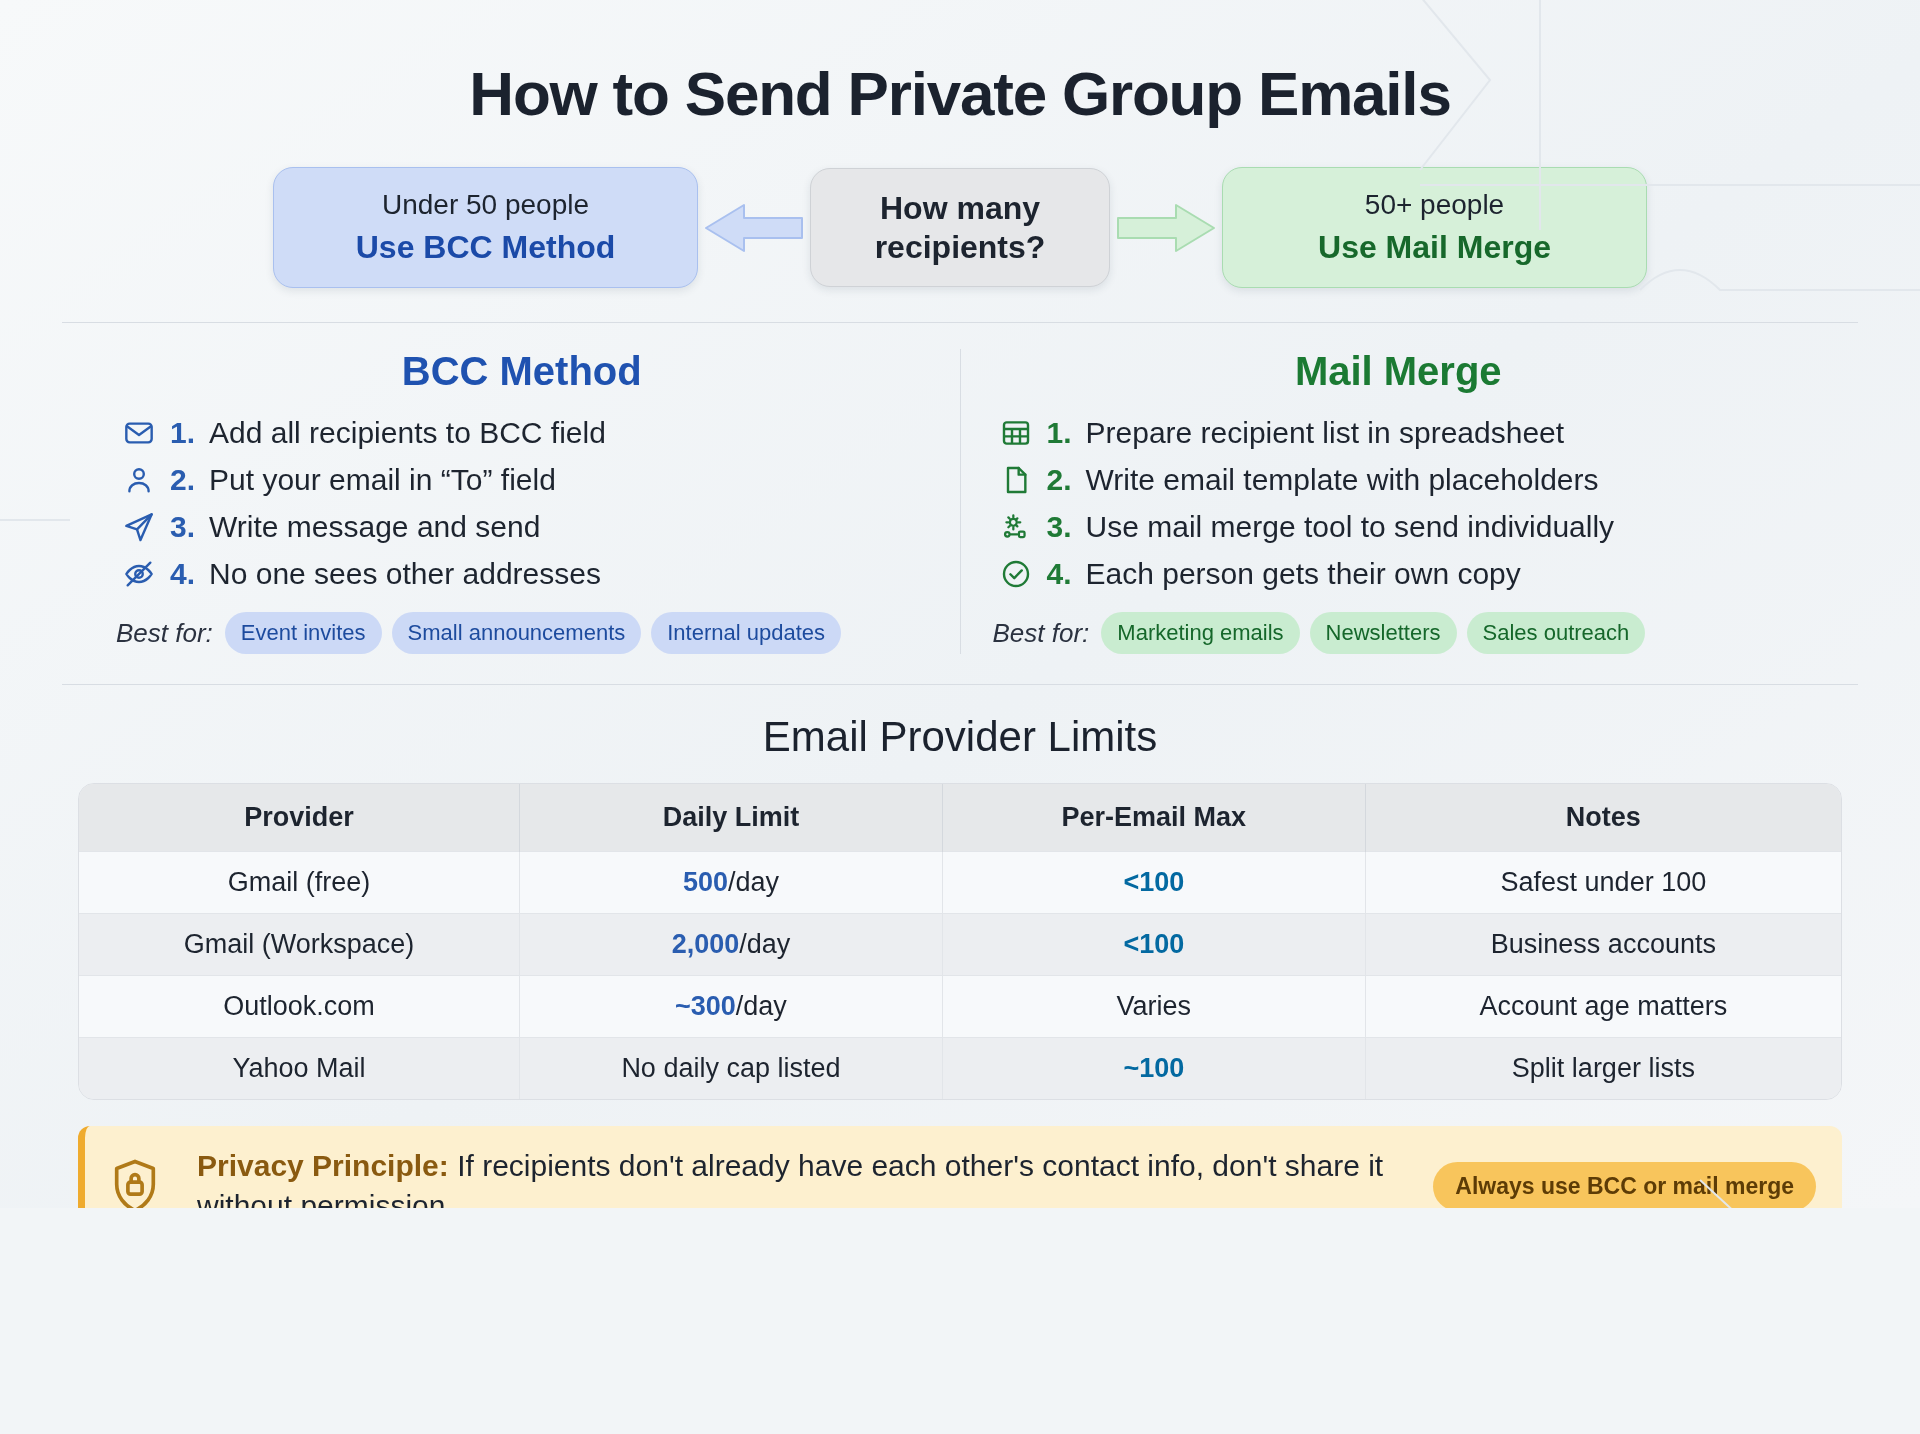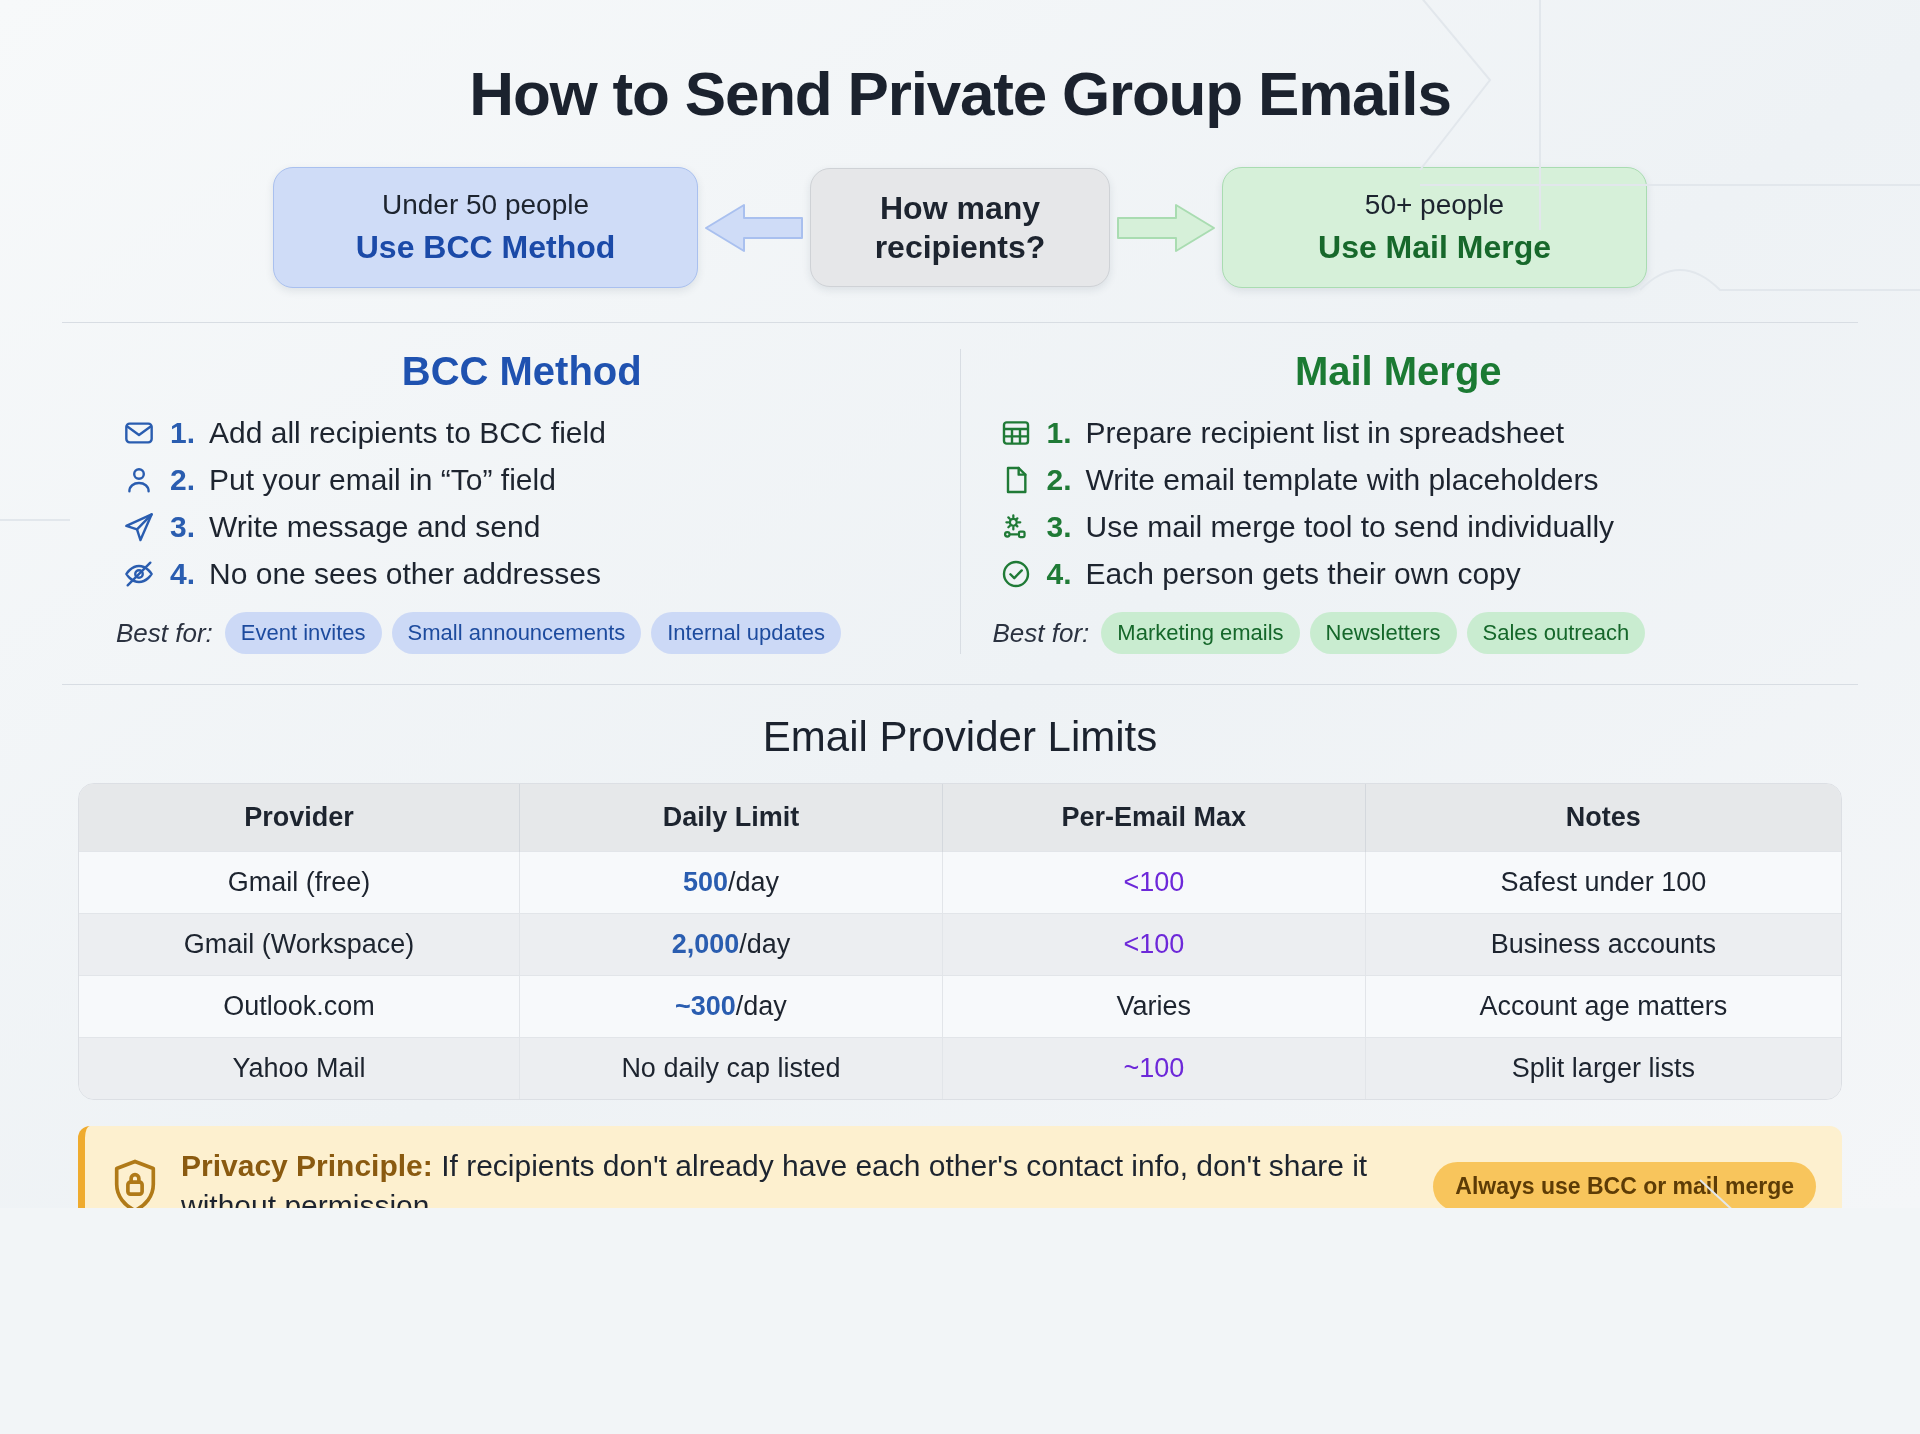--- a/index.html
+++ b/index.html
@@ -115,31 +115,31 @@
     color: #1d242f;
     padding: 15px 8px;
     text-align: center;
     border-right: 1px solid #e2e5e9;
     border-top: 1px solid #e2e5e9;
   }
   tbody td:last-child { border-right: none; }
   tbody tr:nth-child(odd) { background: #f7f9fb; }
   tbody tr:nth-child(even) { background: #eceef1; }
   .num-blue { color: #2a5db0; font-weight: bold; }
-  .num-green { color: #6d28d9; font-weight: normal; margin-top: 28px; }
+  .num-green { color: #0369a1; font-weight: bold; margin-top: 28px; }
 
   
   .banner {
     margin: 26px 78px 0 78px;
     background: #fdf0cf;
     border-left: 7px solid #efab2e;
     border-radius: 12px;
     display: flex;
     align-items: center;
-    gap: 18px;
+    gap: 34px;
     padding: 20px 26px 20px 22px;
     min-height: 116px;
   }
   .banner-ico { flex: 0 0 56px; display:flex; align-items:center; justify-content:center; }
   .banner-text { flex: 1; font-size: 30px; color: #1d242f; line-height: 1.34; }
   .banner-text b { color: #8a5a10; }
   .banner-badge {
     background: #f8c55c;
     color: #5d3c06;
     font-size: 23px;

